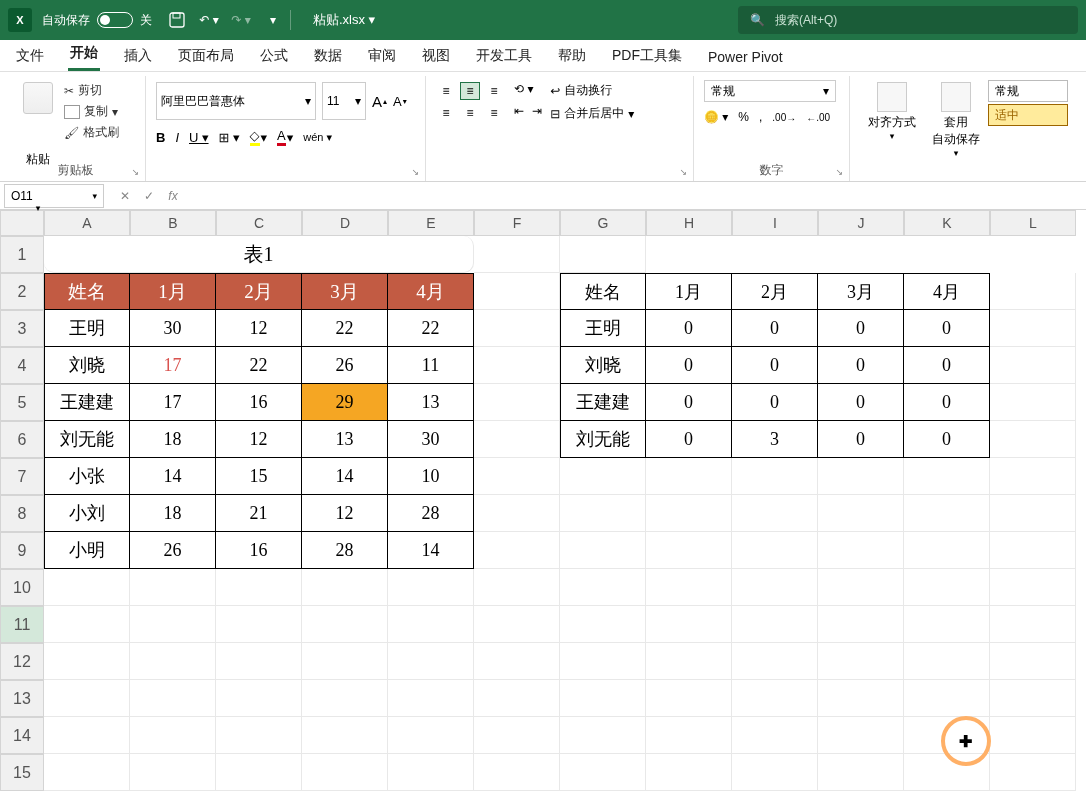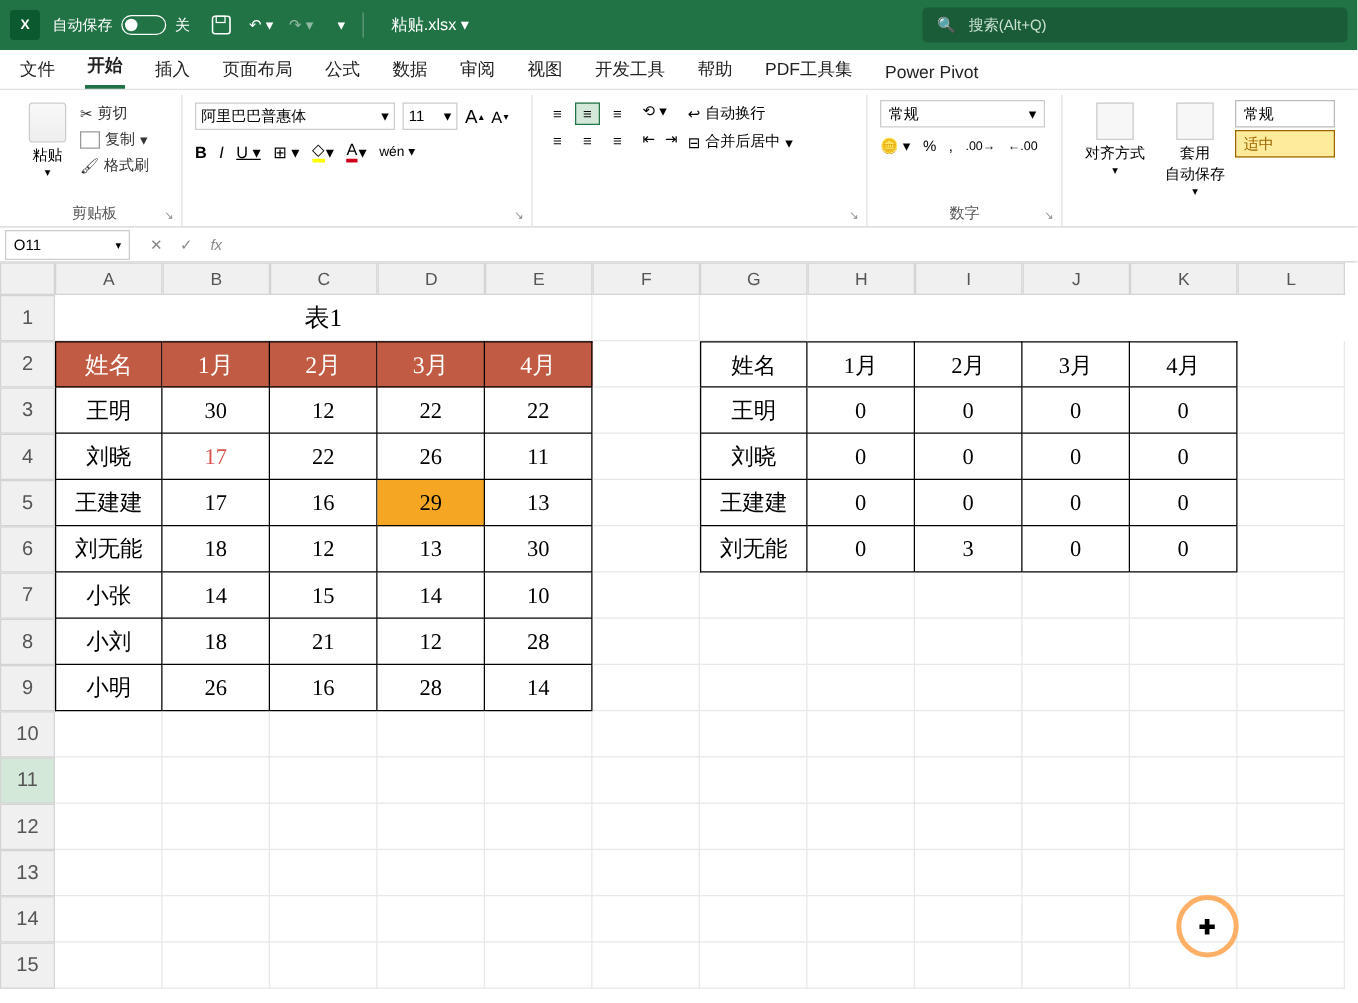--- a/index.html
+++ b/index.html
@@ -21,28 +21,28 @@
 .menu-tab { font-size: 14px; color: #222; padding: 6px 2px; cursor: pointer; }
 .menu-tab.active { font-weight: bold; border-bottom: 3px solid #217346; }
 
 
 .ribbon { height: 110px; display: flex; background: #fff; border-bottom: 1px solid #d4d4d4; padding: 4px 6px 0 6px; }
 .rgroup { border-right: 1px solid #e0e0e0; padding: 2px 10px; display: flex; flex-direction: column; position: relative; }
 .rgroup-label { position: absolute; bottom: 2px; left: 0; right: 0; text-align: center; font-size: 12px; color: #555; }
 .rgroup-dlg { position: absolute; bottom: 4px; right: 6px; font-size: 9px; color: #888; }
 
 .clip-row { display: flex; }
-.paste-big { width: 44px; display: flex; flex-direction: column; align-items: center; padding-top: 4px; }
+.paste-big { width: 44px; display: flex; flex-direction: column; align-items: center; padding-top: 4px; gap: 35px; }
 .paste-big .ic { width: 30px; height: 32px; border: 1px solid #ccc; border-radius: 3px; background: linear-gradient(#f8f8f8,#eee); }
 .clip-mini { display: flex; flex-direction: column; gap: 4px; padding-top: 4px; margin-left: 4px; }
 .clip-item { display: flex; align-items: center; gap: 4px; font-size: 12px; color: #333; cursor: pointer; }
 .mini-ic { width: 16px; height: 14px; border: 1px solid #999; }
 
 .font-top { display: flex; gap: 6px; padding-top: 4px; align-items: center; }
-.font-dd { border: 1px solid #ccc; height: 22px; font-size: 12px; padding: 0 4px; display: flex; align-items: center; justify-content: space-between; gap: 4px; }
+.font-dd { border: 1px solid #ccc; height: 38px; font-size: 12px; padding: 0 4px; display: flex; align-items: center; justify-content: space-between; gap: 4px; }
 .font-bot { display: flex; gap: 10px; margin-top: 8px; align-items: center; font-size: 13px; }
 .fbtn { cursor: pointer; display: flex; align-items: center; gap: 1px; }
 
 .align-grid { display: grid; grid-template-columns: repeat(3, 20px); gap: 4px; padding-top: 4px; }
 .align-cell { width: 20px; height: 18px; display: flex; align-items: center; justify-content: center; cursor: pointer; }
 .align-cell.active { background: #d4e8da; border: 1px solid #217346; }
 
 .align-extras { display: flex; flex-direction: column; gap: 6px; padding-top: 4px; margin-left: 8px; font-size: 12px; }
 .ext-row { display: flex; align-items: center; gap: 4px; }
 
@@ -77,21 +77,21 @@
 .grid-body { position: relative; }
 .gridrow { display: flex; }
 .cell { height: 37px; border-right: 1px solid #e8e8e8; border-bottom: 1px solid #e8e8e8; display: flex; align-items: center; justify-content: center; font-size: 18px; font-family: "SimSun", serif; }
 .tbl-ih { border-bottom: 1.5px solid #000; }
 .tbl-iv { border-right: 1.5px solid #000; }
 
 .hdr-red { background: #c25b43; color: #fff; font-family: "Microsoft YaHei"; font-size: 19px; }
 .orange-cell { background: #f5a623; }
 .red-text { color: #d9534f; }
 
-.title-row { font-size: 20px; justify-content: center; }
+.title-row { font-size: 20px; justify-content: center; border-radius: 10px; }
 
 .cursor-ring { position: absolute; width: 50px; height: 50px; border: 4px solid #ffb067; border-radius: 50%; pointer-events: none; }
 .cursor-plus { position: absolute; font-size: 16px; color: #000; pointer-events: none; font-weight: bold; }
 
 
 .wA{width:86px}.wB{width:86px}.wC{width:86px}.wD{width:86px}.wE{width:86px}.wF{width:86px}.wG{width:86px}.wH{width:86px}.wI{width:86px}.wJ{width:86px}.wK{width:86px}.wL{width:86px}
 
 svg { display: block; }
 </style>
 </head>

